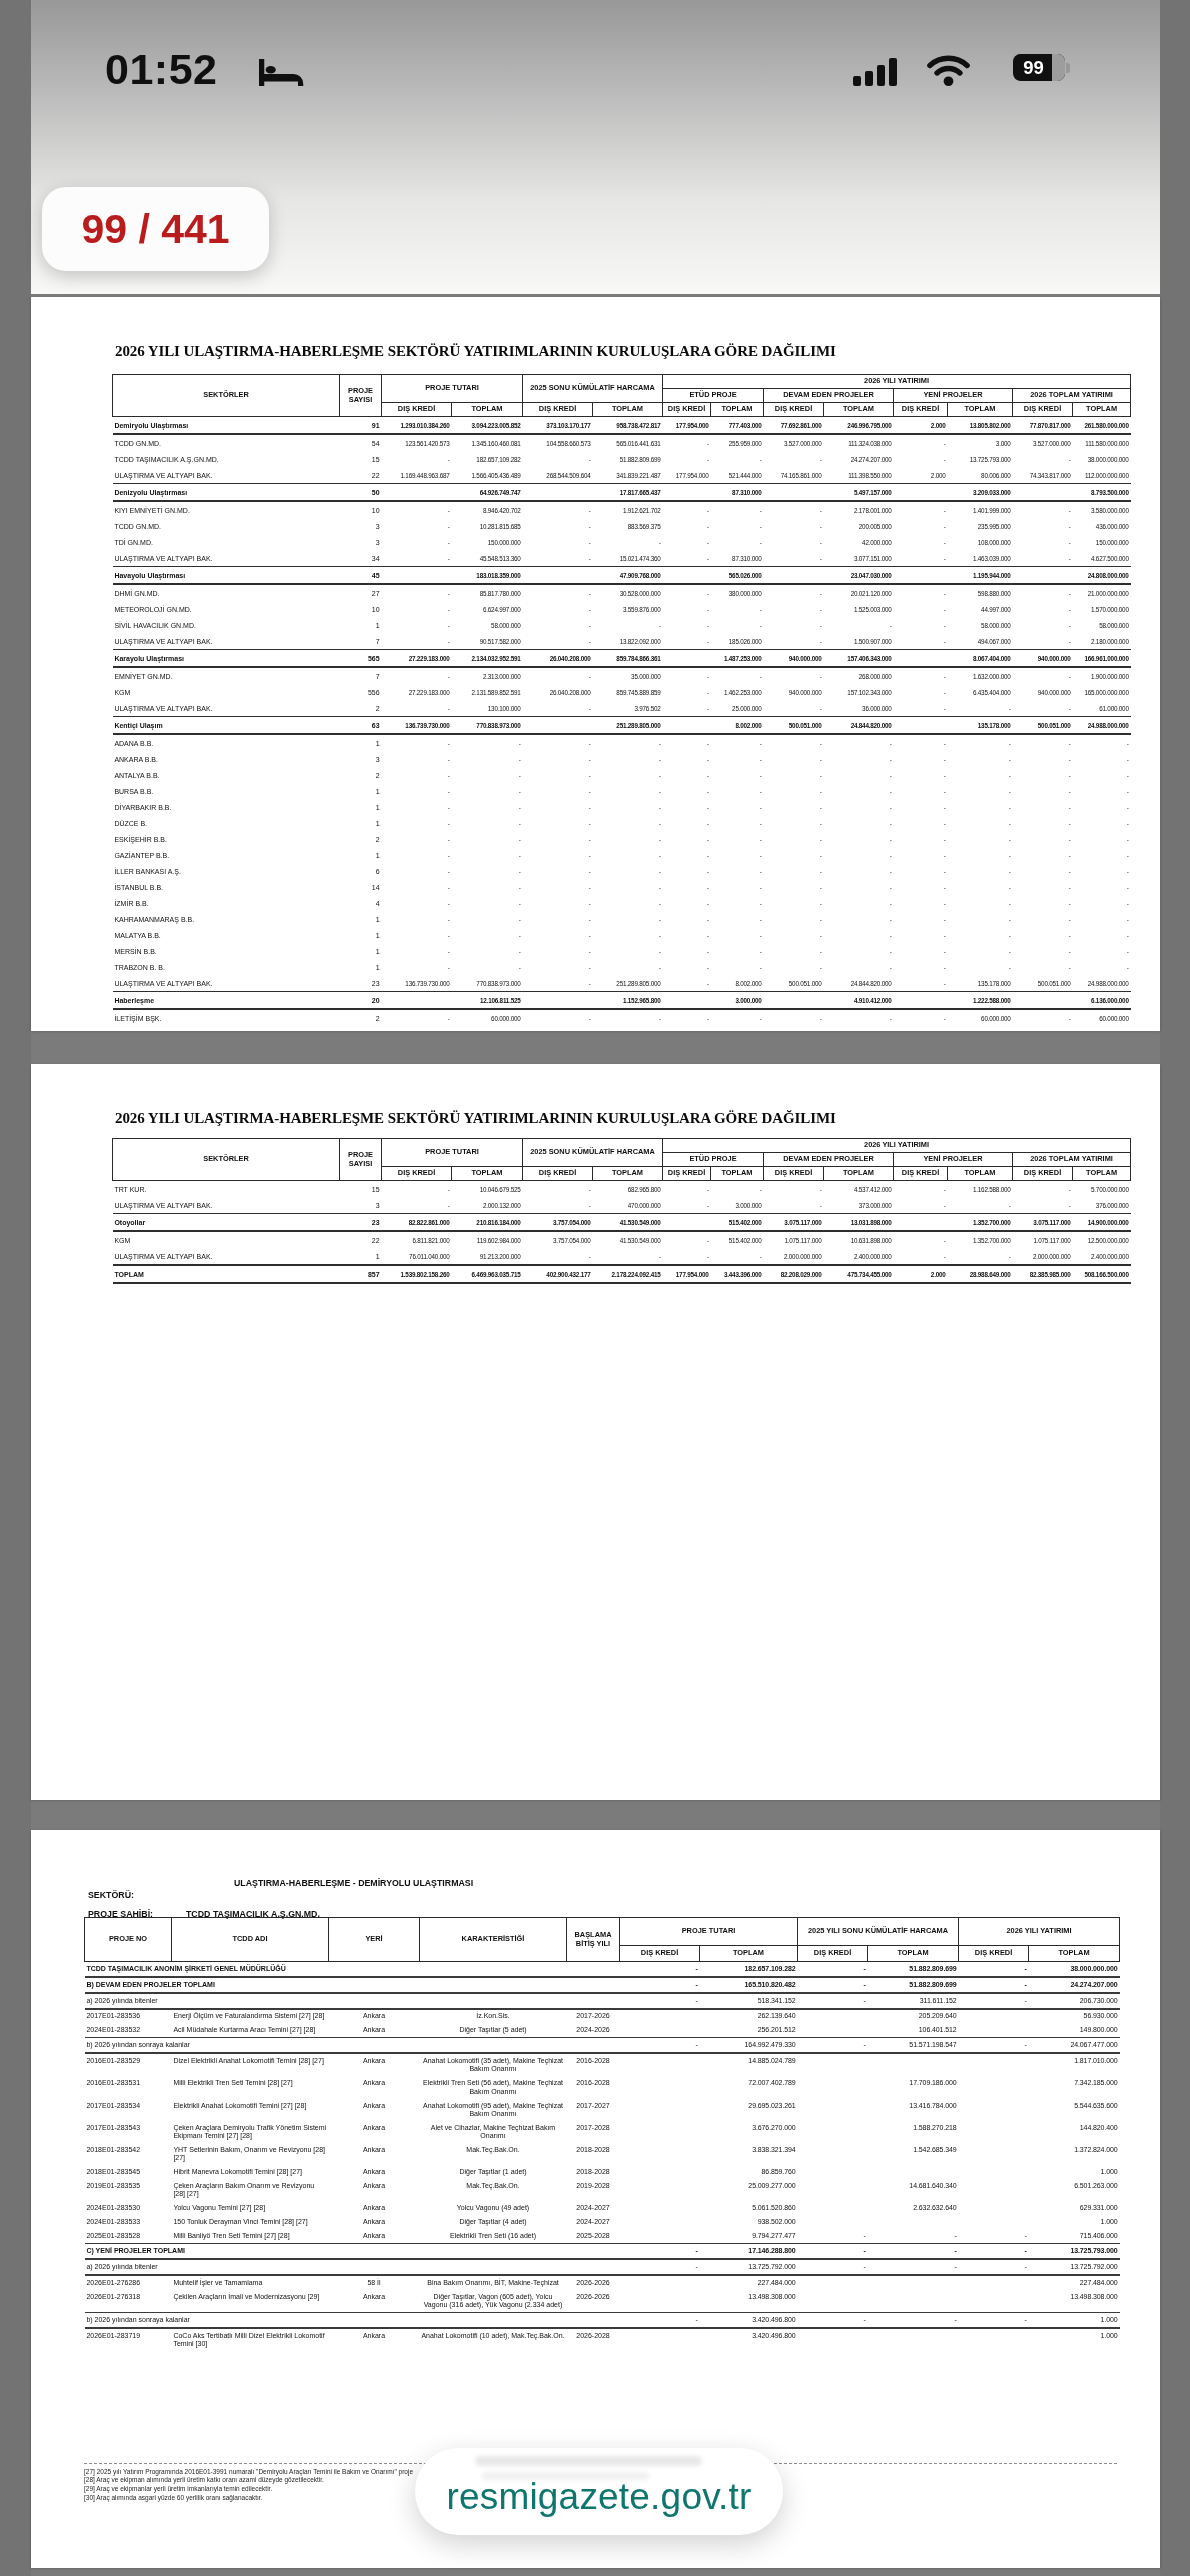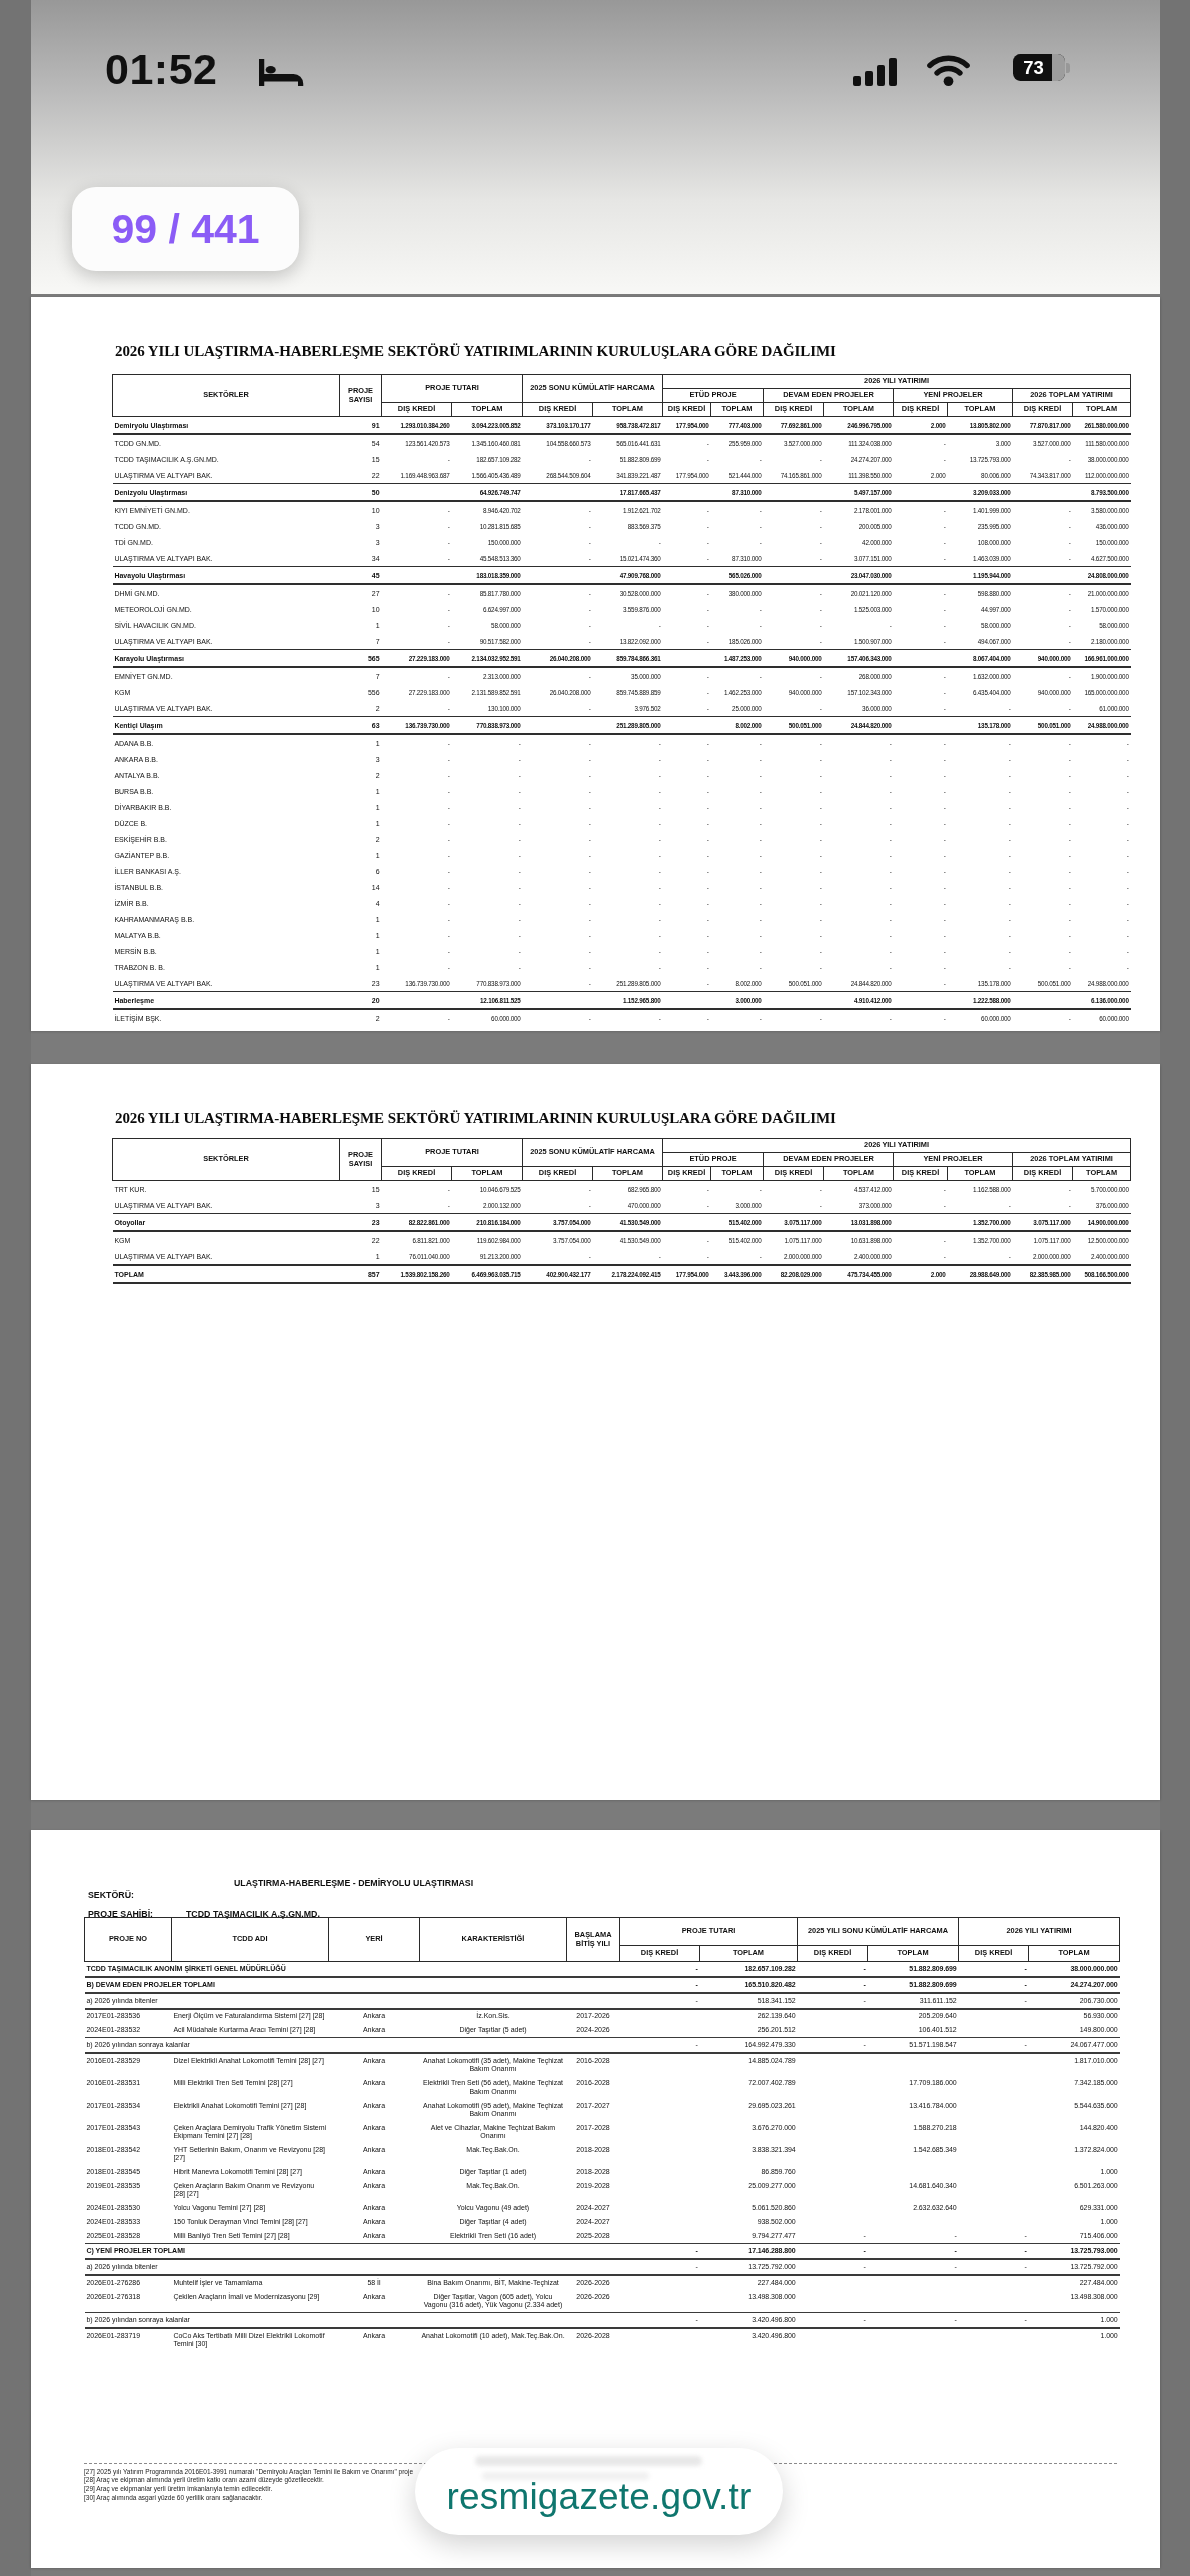--- a/index.html
+++ b/index.html
@@ -15,23 +15,23 @@
   .bed{position:absolute;left:256px;top:11px;}
   .signal{position:absolute;left:853px;top:11px;}
   .wifi{position:absolute;left:927px;top:10.2px;}
   .battery{position:absolute;left:1013px;top:9.3px;display:flex;align-items:center;}
   .battery-body{position:relative;width:52px;height:27px;background:#101010;border-radius:7.4px;overflow:hidden;}
   .battery-body::after{content:"";position:absolute;right:0;top:0;width:13px;height:100%;background:#9d9d9d;}
   .battery-pct{position:absolute;left:0;top:0;width:41px;height:27px;display:flex;align-items:center;justify-content:center;
     color:#fff;font-size:18.5px;font-weight:700;z-index:2;}
   .battery-cap{width:3.7px;height:10.2px;background:#989898;border-radius:0 2.8px 2.8px 0;margin-left:0.9px;}
   
-  .page-pill{position:absolute;left:72px;top:187px;width:227px;height:84px;background:#fcfcfc;border-radius:24px;
+  .page-pill{position:absolute;left:42px;top:187px;width:227px;height:84px;background:#fcfcfc;border-radius:24px;
     box-shadow:0 5.6px 18.5px rgba(0,0,0,.20);display:flex;align-items:center;justify-content:center;
-    font-size:41px;font-weight:600;color:#8b5cf6;z-index:11;}
+    font-size:41px;font-weight:600;color:#b91c1c;z-index:11;}
   
   .page{position:absolute;left:31px;width:1129px;background:#ffffff;box-shadow:0 0.9px 2.8px rgba(0,0,0,.25);}
   #page1{top:297px;height:734px;} #page2{top:1064px;height:736px;} #page3{top:1830px;height:738px;}
   .doc-title{position:absolute;left:84px;top:46px;font-family:"Liberation Serif",serif;font-weight:700;
     font-size:15px;color:#0c0c0c;white-space:nowrap;letter-spacing:-0.1px;}
   
   table.sum-table{position:absolute;left:81px;border-collapse:collapse;table-layout:fixed;width:1019px;}
   #page1 table.sum-table{top:77px;} #page2 table.sum-table{top:74px;}
   table.sum-table th{border:0.9px solid #2a2a2a;font-size:7.4px;font-weight:700;padding:0 0.9px;text-align:center;
     color:#101010;line-height:1.12;overflow:hidden;}
@@ -89,21 +89,21 @@
   </div>
   <div class="wifi">
     <svg width="43" height="32" viewBox="0 0 24 17">
       <path d="M1.6 5.4 A15.5 15.5 0 0 1 22.4 5.4" fill="none" stroke="#101010" stroke-width="3" stroke-linecap="round"></path>
       <path d="M5.6 9.6 A9.5 9.5 0 0 1 18.4 9.6" fill="none" stroke="#101010" stroke-width="3" stroke-linecap="round"></path>
       <circle cx="12" cy="14.2" r="2.7" fill="#101010"></circle>
     </svg>
   </div>
   <div class="battery">
     <div class="battery-body">
-      <span class="battery-pct">73</span>
+      <span class="battery-pct">99</span>
     </div>
     <div class="battery-cap"></div>
   </div>
 </div>
 
 <div class="page-pill">99 / 441</div>
 
 <div class="page" id="page1">
   <div class="doc-title">2026 YILI ULAŞTIRMA-HABERLEŞME SEKTÖRÜ YATIRIMLARININ KURULUŞLARA GÖRE DAĞILIMI</div>
   <table class="sum-table">

